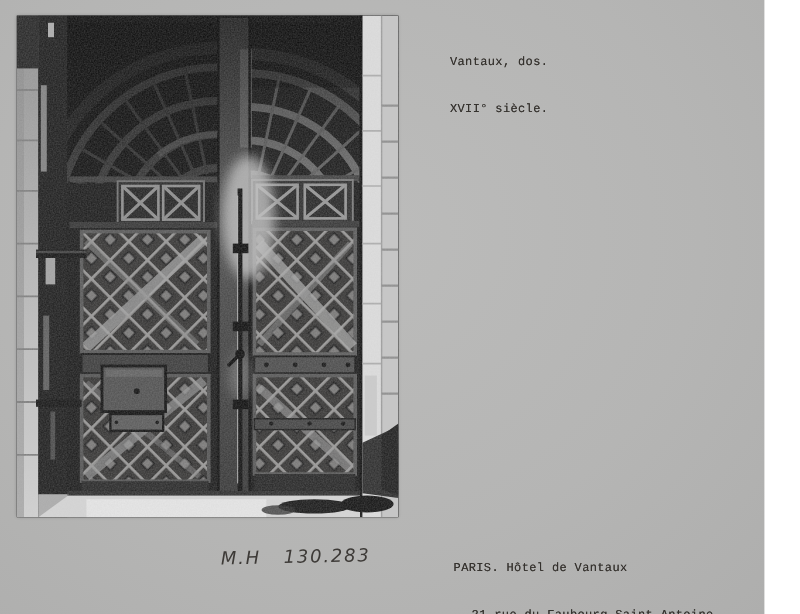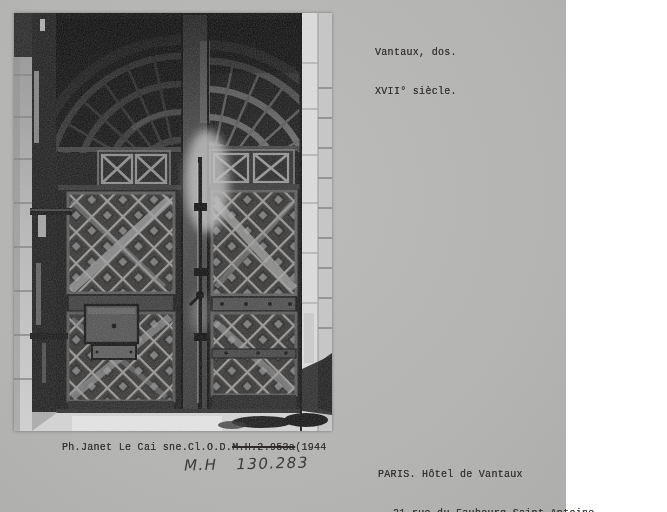--- a/index.html
+++ b/index.html
@@ -1,21 +1,21 @@
 <!DOCTYPE html>
 <html><head>
 <meta charset="utf-8">
 <style>
   html,body{margin:0;padding:0;}
   body{
     width:667px;height:512px;overflow:hidden;
     font-family:"Liberation Mono",monospace;
   }
   .card{
-    position:relative;width:566px;height:512px;
+    position:relative;width:637px;height:512px;
     background:radial-gradient(ellipse at 45% 38%, #bcbcbb 0%, #b5b5b4 60%, #aeaead 100%);
   }
   .photo{
     position:absolute;left:14px;top:13px;width:318px;height:418px;
     box-shadow:0 0 3px rgba(40,40,40,.45);
     background:#161616;
   }
   .photo svg{display:block;}
   .cap{
     position:absolute;color:#35322e;font-size:10px;line-height:13px;
@@ -250,21 +250,20 @@
       <rect x="42" y="0" width="246" height="130" fill="url(#topShade)"></rect>
       <rect width="318" height="418" filter="url(#grain)"></rect>
     </svg>
   </div>
 
   <div class="cap cap-tr">
     <div>Vantaux, dos.</div>
     <div>XVII° siècle.</div>
   </div>
 
-  <div class="cap cap-bl"><span>Ph.Janet Le Cai sne.Cl.O.D.</span><span class="struck">M.H.2.953a</span><span>(1944</span></div>
 
   <div class="handwritten">M.H   130.283</div>
 
   <div class="cap cap-br">
     <div>PARIS. Hôtel de Vantaux</div>
     <div class="indent">21,rue du Faubourg Saint Antoine</div>
   </div>
 
 </div>
 

